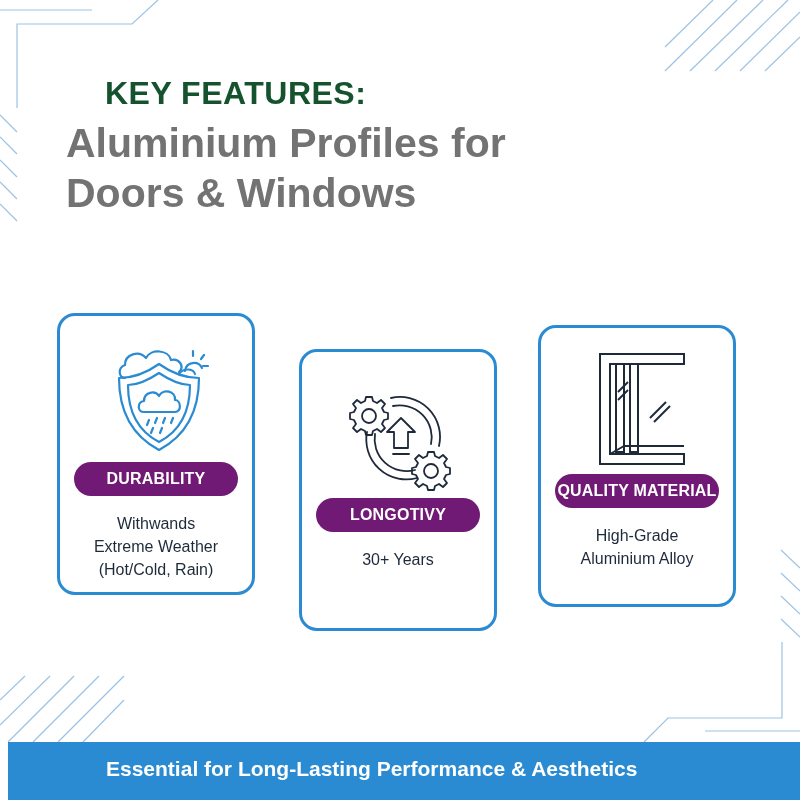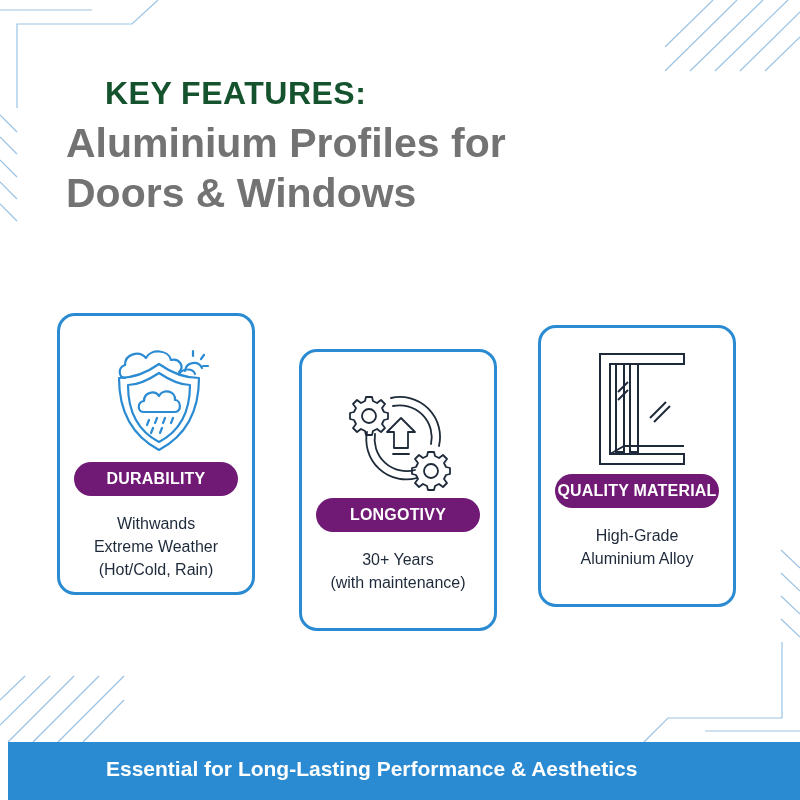--- a/index.html
+++ b/index.html
@@ -133,21 +133,20 @@
       <circle cx="38" cy="42" r="7"></circle>
       <path d="M35,27 L41,27 L42,31 L46,33 L50,30 L54,34 L51,38 L53,42 L57,43 L57,49 L53,50 L51,54 L54,58 L50,62 L46,59 L42,61 L41,65 L35,65 L34,61 L30,59 L26,62 L22,58 L25,54 L23,50 L19,49 L19,43 L23,42 L25,38 L22,34 L26,30 L30,33 L34,31 Z" transform="translate(0,-4)"></path>
 
       <circle cx="100" cy="97" r="7"></circle>
       <path d="M97,82 L103,82 L104,86 L108,88 L112,85 L116,89 L113,93 L115,97 L119,98 L119,104 L115,105 L113,109 L116,113 L112,117 L108,114 L104,116 L103,120 L97,120 L96,116 L92,114 L88,117 L84,113 L87,109 L85,105 L81,104 L81,98 L85,97 L87,93 L84,89 L88,85 L92,88 L96,86 Z" transform="translate(0,-4)"></path>
     </g>
   </svg>
   <div class="pill">LONGOTIVY</div>
   <div class="desc">
     <span>30+ Years</span>
-    <span>(with maintenance)</span>
   </div>
 </div>
 
 <div class="card" style="left:538px;margin-top:12px;">
   <svg class="icon" viewBox="0 0 140 120" xmlns="http://www.w3.org/2000/svg">
     <g stroke="#1e2a3a" stroke-width="2" fill="none" stroke-linejoin="miter">
 
       <path d="M30,4 L114,4 L114,14 L40,14 L40,104 L114,104 L114,114 L30,114 Z"></path>
 
       <line x1="40" y1="14" x2="40" y2="104"></line>

